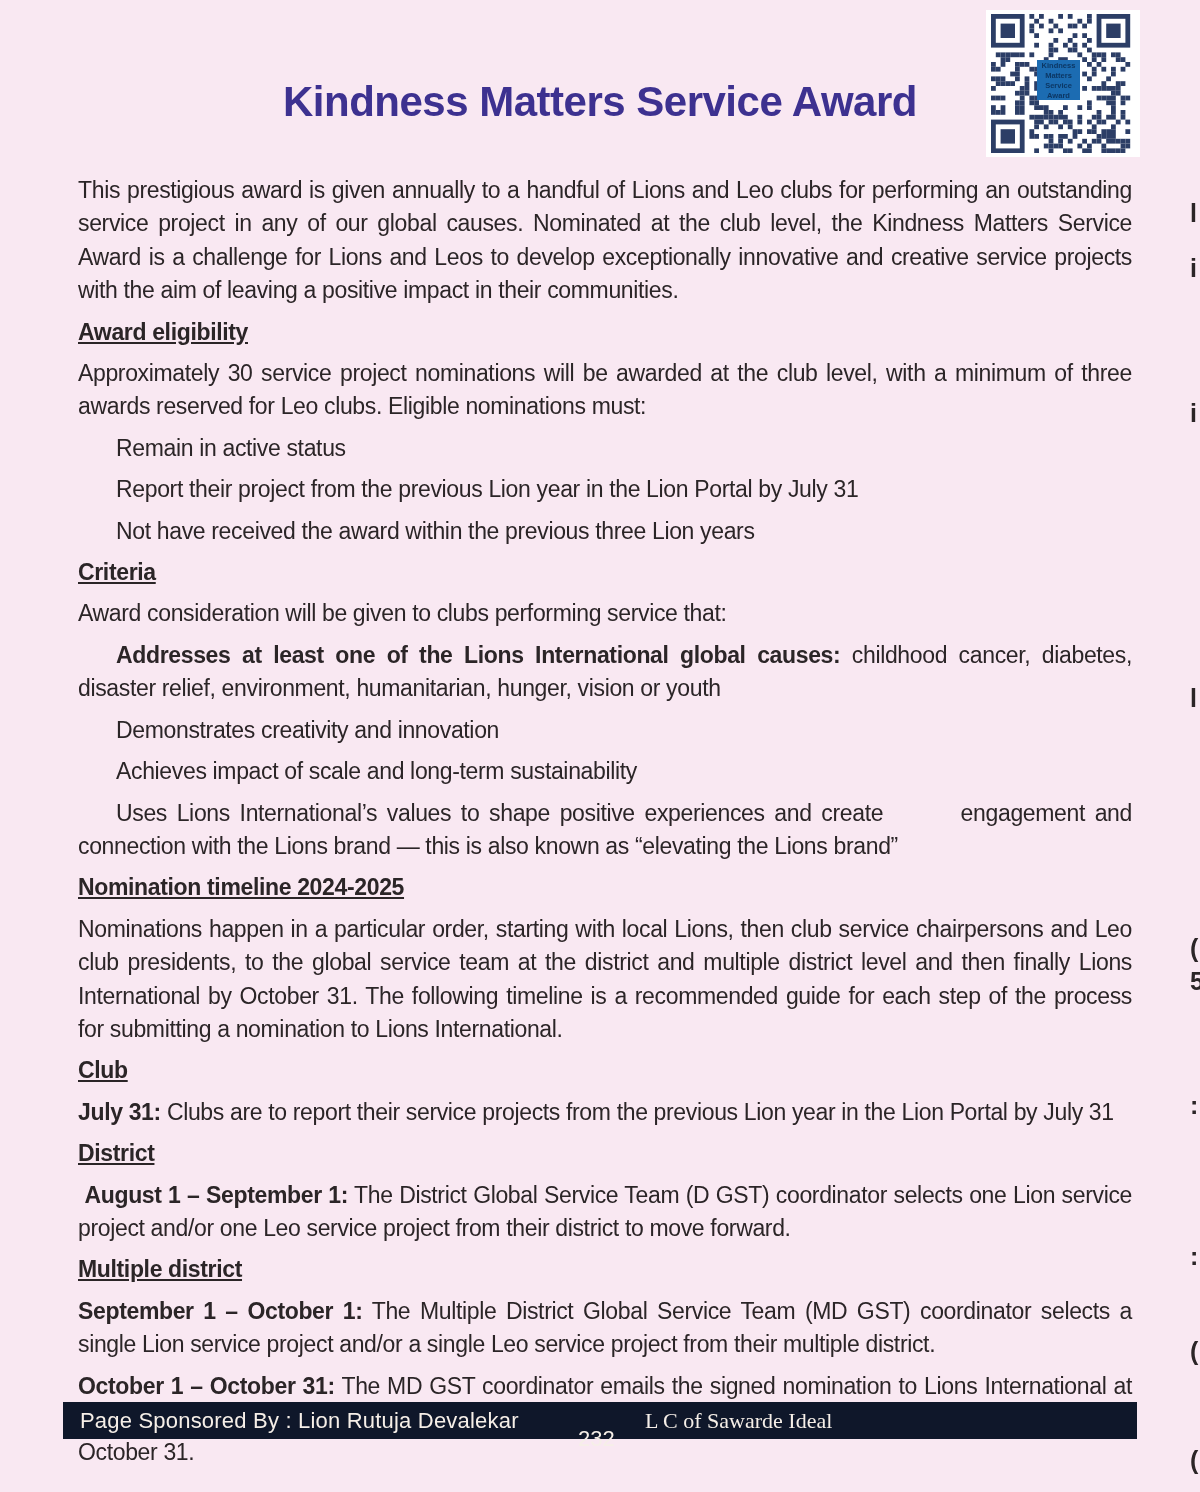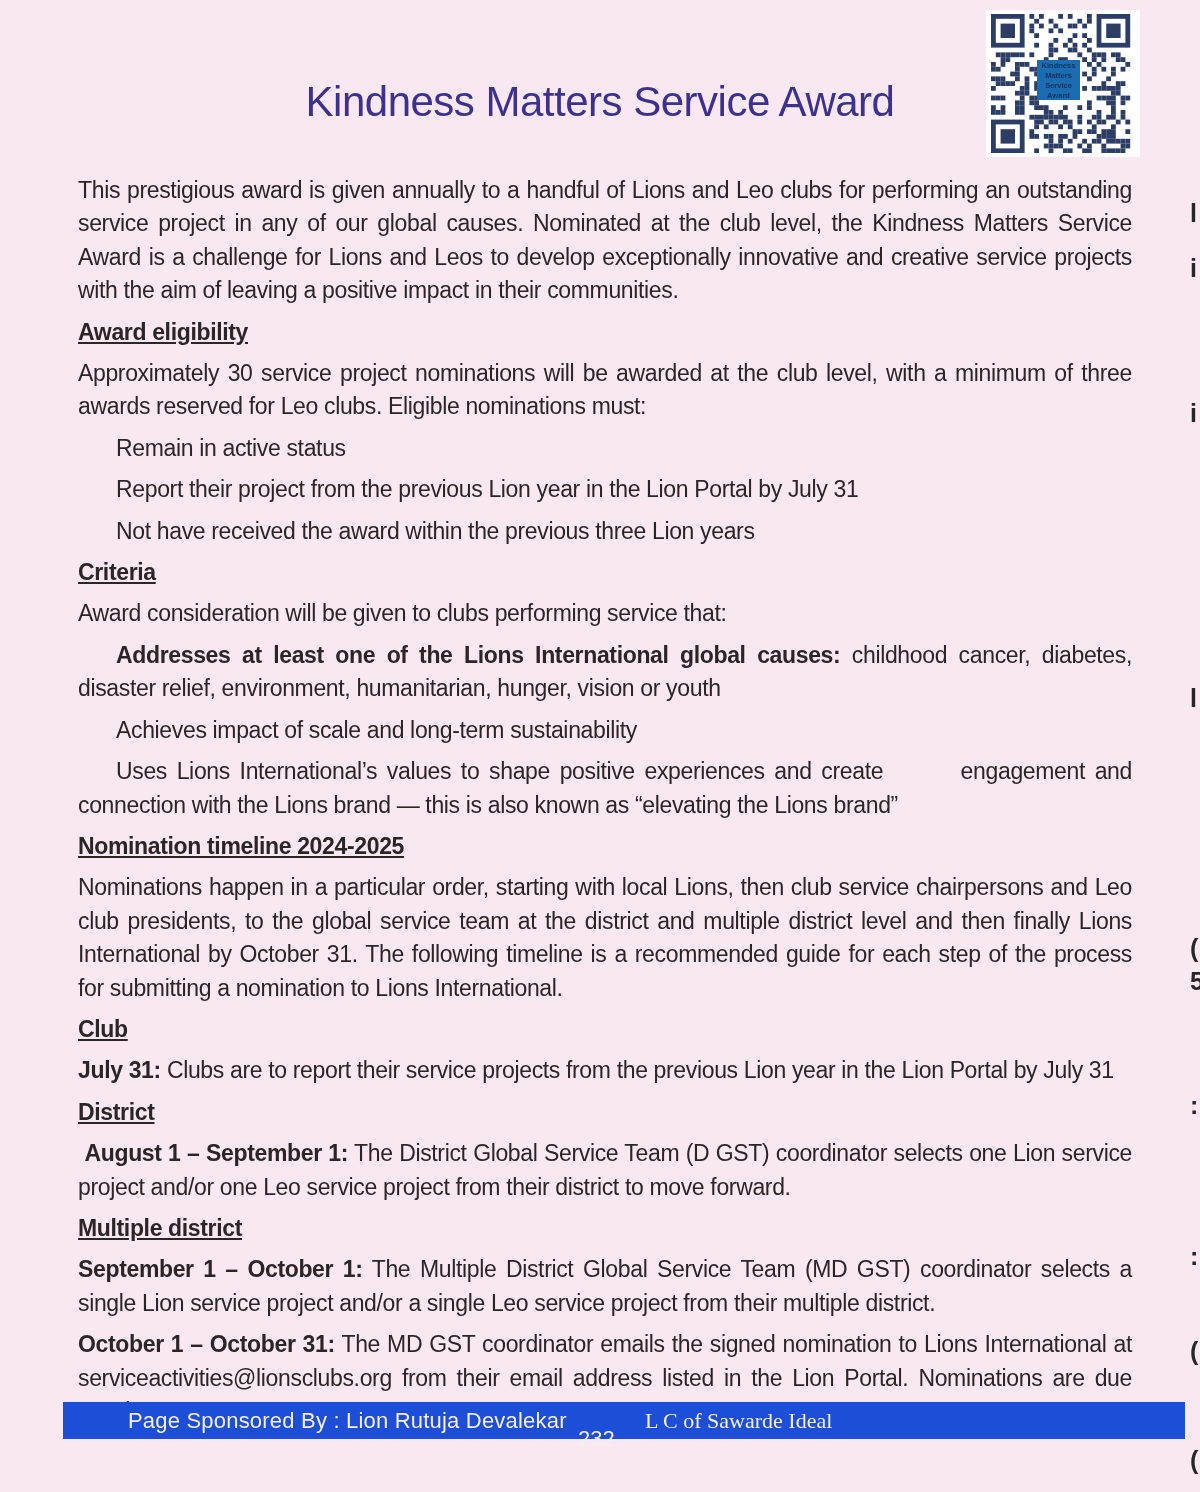--- a/index.html
+++ b/index.html
@@ -6,21 +6,21 @@
   body{
     width:1200px;height:1492px;
     background:#f9e8f2;
     font-family:"Liberation Sans",sans-serif;
     position:relative;overflow:hidden;
     color:#2b2527;
   }
   .page-title{
     position:absolute;top:50px;left:0;width:1200px;
     text-align:center;
-    font-size:42px;font-weight:normal;
+    font-size:42px;font-weight:bold;
     letter-spacing:-0.5px;
   }
   .qr-box{
     position:absolute;top:10px;left:986px;
     width:154px;height:147px;
     background:#ffffff;
   }
   .qr-box svg{position:absolute;top:4px;left:5px;}
   .qr-label{
     position:absolute;top:50px;left:51px;width:43px;height:40px;
@@ -323,20 +323,21 @@
 <div class="doc" id="doc">
     <p class="j"><span>This prestigious award is given annually to a handful of Lions and Leo clubs for performing an outstanding service project in any of our global causes. Nominated at the club level, the Kindness Matters Service Award is a challenge for Lions and Leos to develop exceptionally innovative and creative service projects with the aim of leaving a positive impact in their communities.</span></p>
     <p class="head"><span class="b">Award eligibility</span></p>
     <p class="j"><span>Approximately 30 service project nominations will be awarded at the club level, with a minimum of three awards reserved for Leo clubs. Eligible nominations must:</span></p>
     <p class="ind"><span>Remain in active status</span></p>
     <p class="ind"><span>Report their project from the previous Lion year in the Lion Portal by July 31</span></p>
     <p class="ind"><span>Not have received the award within the previous three Lion years</span></p>
     <p class="head"><span class="b">Criteria</span></p>
     <p class="p"><span>Award consideration will be given to clubs performing service that:</span></p>
     <p class="j ind"><span class="b">Addresses at least one of the Lions International global causes:</span><span> childhood cancer, diabetes, disaster relief, environment, humanitarian, hunger, vision or youth</span></p>
+    <p class="ind"><span>Demonstrates creativity and innovation</span></p>
     <p class="ind"><span>Achieves impact of scale and long-term sustainability</span></p>
     <p class="j ind"><span>Uses Lions International’s values to shape positive experiences and create&nbsp;&nbsp;&nbsp;&nbsp;&nbsp;&nbsp;&nbsp; engagement and connection with the Lions brand — this is also known as “elevating the Lions brand”</span></p>
     <p class="head"><span class="b">Nomination timeline 2024-2025</span></p>
     <p class="j"><span>Nominations happen in a particular order, starting with local Lions, then club service chairpersons and Leo club presidents, to the global service team at the district and multiple district level and then finally Lions International by October 31. The following timeline is a recommended guide for each step of the process for submitting a nomination to Lions International.</span></p>
     <p class="head"><span class="b">Club</span></p>
     <p class="p"><span class="b">July 31:</span><span> Clubs are to report their service projects from the previous Lion year in the Lion Portal by July 31</span></p>
     <p class="head"><span class="b">District</span></p>
     <p class="j"><span class="b">&nbsp;August 1 – September 1:</span><span> The District Global Service Team (D GST) coordinator selects one Lion service project and/or one Leo service project from their district to move forward.</span></p>
     <p class="head"><span class="b">Multiple district</span></p>
     <p class="j"><span class="b">September 1 – October 1:</span><span> The Multiple District Global Service Team (MD GST) coordinator selects a single Lion service project and/or a single Leo service project from their multiple district.</span></p>
@@ -349,17 +350,17 @@
     <span class="edge-frag" style="top: 400px;">i</span>
     <span class="edge-frag" style="top: 685px;">l</span>
     <span class="edge-frag" style="top: 935px;">(</span>
     <span class="edge-frag" style="top: 968px;">5</span>
     <span class="edge-frag" style="top: 1092px;">:</span>
     <span class="edge-frag" style="top: 1243px;">:</span>
     <span class="edge-frag" style="top: 1338px;">(</span>
     <span class="edge-frag" style="top: 1447px;">(</span>
   </div>
 
-<div class="footer-bar" style="background: #1d4ed8; padding-left: 48px;">
+<div class="footer-bar" style="background: #0f172a;">
   <span class="footer-sponsor">Page Sponsored By : Lion Rutuja Devalekar</span>
   <span class="footer-number">232</span>
   <span class="footer-club">L C of Sawarde Ideal</span>
 </div>
 
 </body></html>

